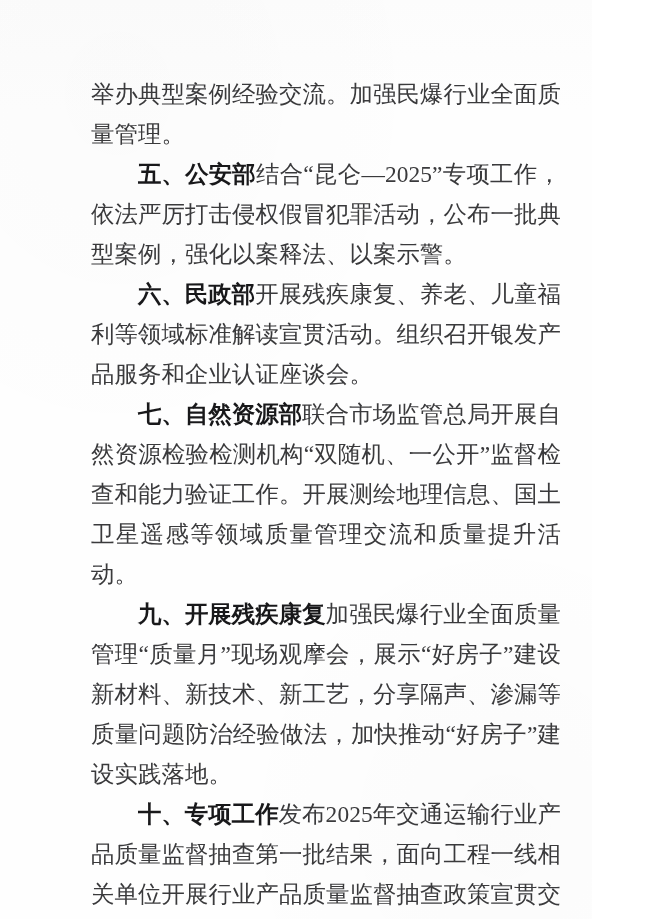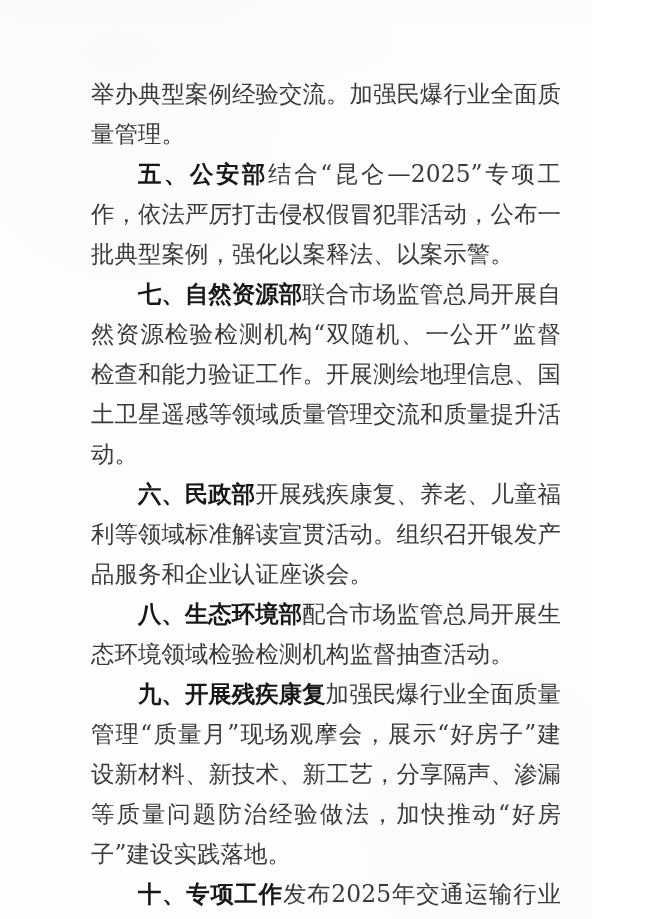--- a/index.html
+++ b/index.html
@@ -48,20 +48,21 @@
     color: #3a3a3c;
     text-align: justify;
     text-justify: inter-character;
     letter-spacing: 0.1px;
     
     -webkit-font-smoothing: antialiased;
   }
 
   .para.indent {
     text-indent: 47px;
+    font-family: Liberation Serif, serif;
   }
 
   .para.cont {
     text-indent: 0;
   }
 
   .lead {
     font-weight: bold;
     color: #18181a;
     letter-spacing: 0px;
@@ -76,30 +77,27 @@
 
     <p class="para cont">
       <span>举办典型案例经验交流。加强民爆行业全面质量管理。</span>
     </p>
 
     <p class="para indent">
       <span class="lead">五、公安部</span><span>结合“昆仑—2025”专项工作，依法严厉打击侵权假冒犯罪活动，公布一批典型案例，强化以案释法、以案示警。</span>
     </p>
 
     <p class="para indent">
-      <span class="lead">七、自然资源部</span><span>联合市场监管总局开展自然资源检验检测机构“双随机、一公开”监督检查和能力验证工作。开展测绘地理信息、国土卫星遥感等领域质量管理交流和质量提升活动。</span>
-    </p>
-
-    <p class="para indent">
       <span class="lead">六、民政部</span><span>开展残疾康复、养老、儿童福利等领域标准解读宣贯活动。组织召开银发产品服务和企业认证座谈会。</span>
     </p>
 
     <p class="para indent">
-      <span class="lead">八、生态环境部</span><span>配合市场监管总局开展生态环境领域检验检测机构监督抽查活动。</span>
+      <span class="lead">七、自然资源部</span><span>联合市场监管总局开展自然资源检验检测机构“双随机、一公开”监督检查和能力验证工作。开展测绘地理信息、国土卫星遥感等领域质量管理交流和质量提升活动。</span>
     </p>
+
 
     <p class="para indent">
       <span class="lead">九、开展残疾康复</span><span>加强民爆行业全面质量管理“质量月”现场观摩会，展示“好房子”建设新材料、新技术、新工艺，分享隔声、渗漏等质量问题防治经验做法，加快推动“好房子”建设实践落地。</span>
     </p>
 
     <p class="para indent">
       <span class="lead">十、专项工作</span><span>发布2025年交通运输行业产品质量监督抽查第一批结果，面向工程一线相关单位开展行业产品质量监督抽查政策宣贯交流和技术帮扶。</span>
     </p>
 
   </div>

